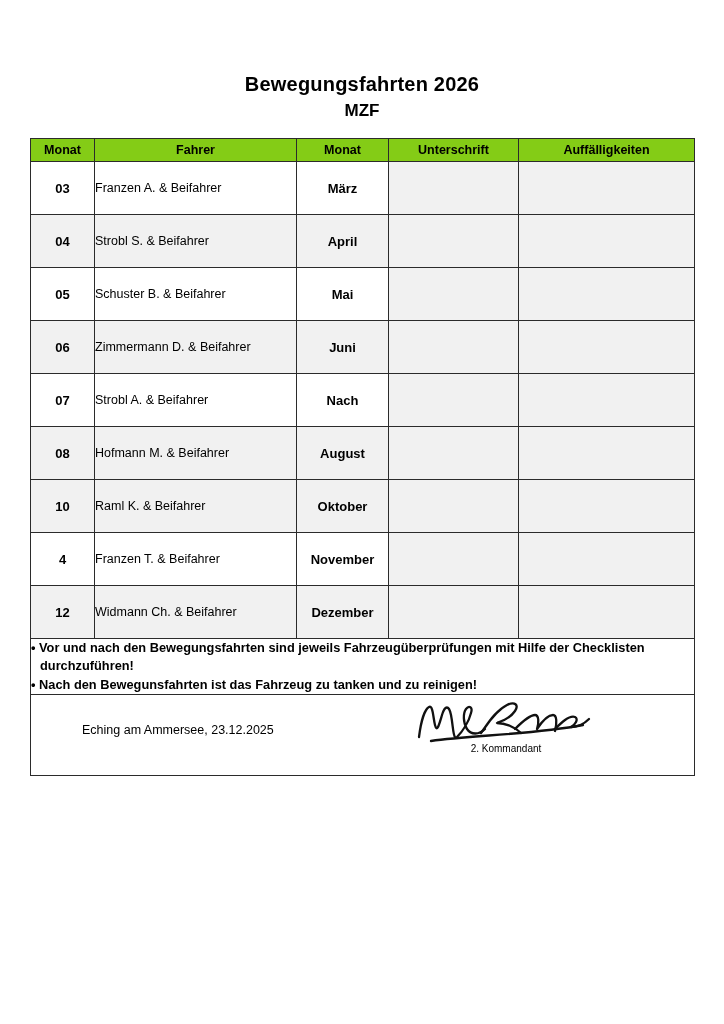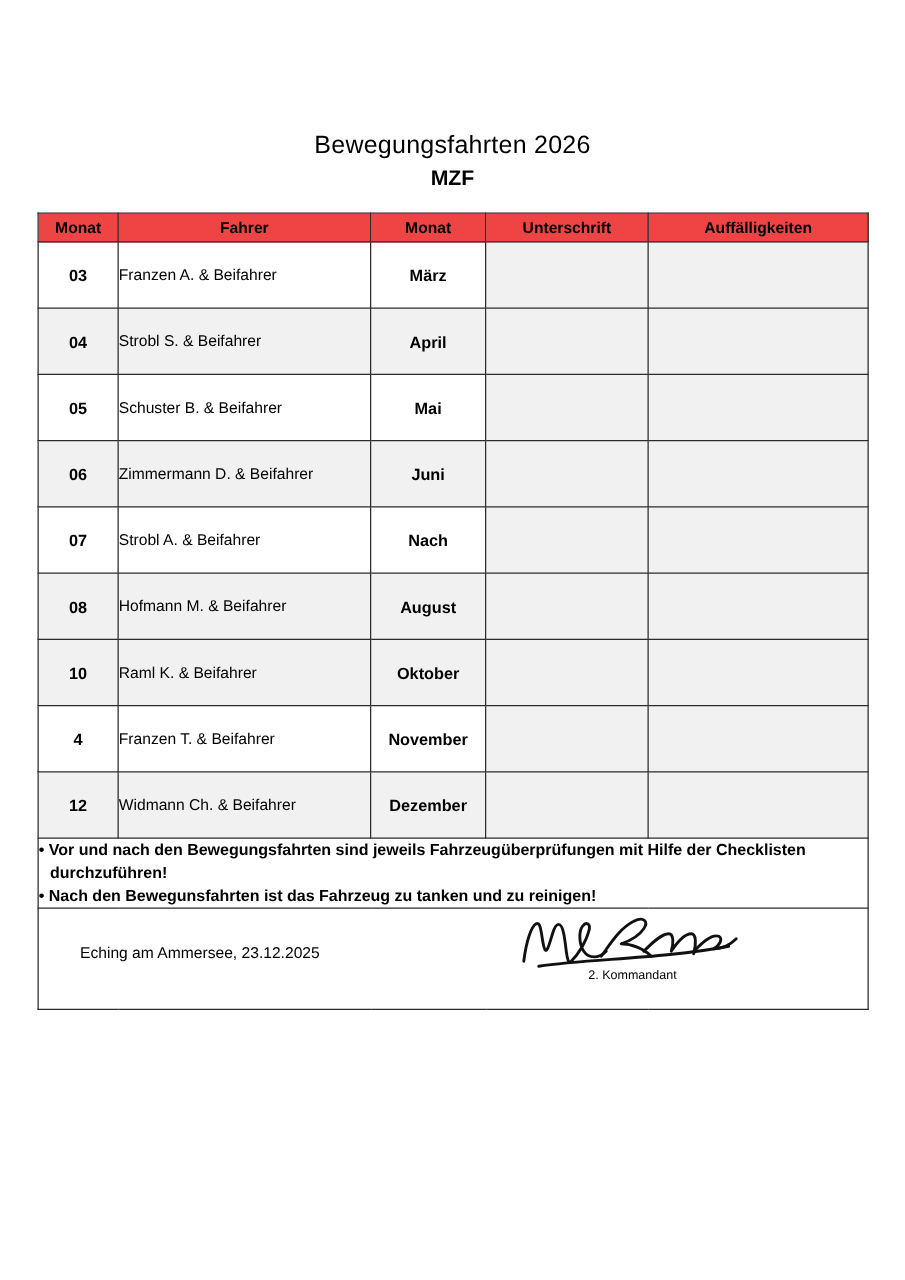--- a/index.html
+++ b/index.html
@@ -20,43 +20,42 @@
     box-sizing: border-box;
     padding: 0 30px;
     position: relative;
   }
   .title-block {
     text-align: center;
     padding-top: 72px;
   }
   .title-main {
     font-size: 20px;
-    font-weight: normal;
+    font-weight: bold;
     letter-spacing: 0.2px;
     line-height: 1.25;
-    margin-top: 32px;
   }
   .title-sub {
     font-size: 17px;
     font-weight: bold;
     margin-top: 3px;
     line-height: 1.25;
   }
   table.sheet {
     border-collapse: collapse;
     width: 664px;
     margin-top: 17px;
     table-layout: fixed;
   }
   table.sheet td, table.sheet th {
     border: 1.5px solid #2b2b2b;
     padding: 0;
   }
   thead th {
-    background: #ef4444;
+    background: #84cc16;
     font-size: 12.5px;
     font-weight: bold;
     height: 22px;
     text-align: center;
     vertical-align: middle;
   }
   .col-monatnum { width: 64px; }
   .col-fahrer   { width: 202px; }
   .col-monat    { width: 92px; }
   .col-unter    { width: 130px; }
@@ -105,21 +104,21 @@
     height: 80px;
     vertical-align: top;
     position: relative;
   }
   .footer-inner {
     position: relative;
     height: 80px;
   }
   .place-date {
     position: absolute;
-    left: 33px;
+    left: 51px;
     top: 28px;
     font-size: 12.5px;
   }
   .sig-wrap {
     position: absolute;
     left: 370px;
     top: 0;
     width: 210px;
     text-align: center;
   }

